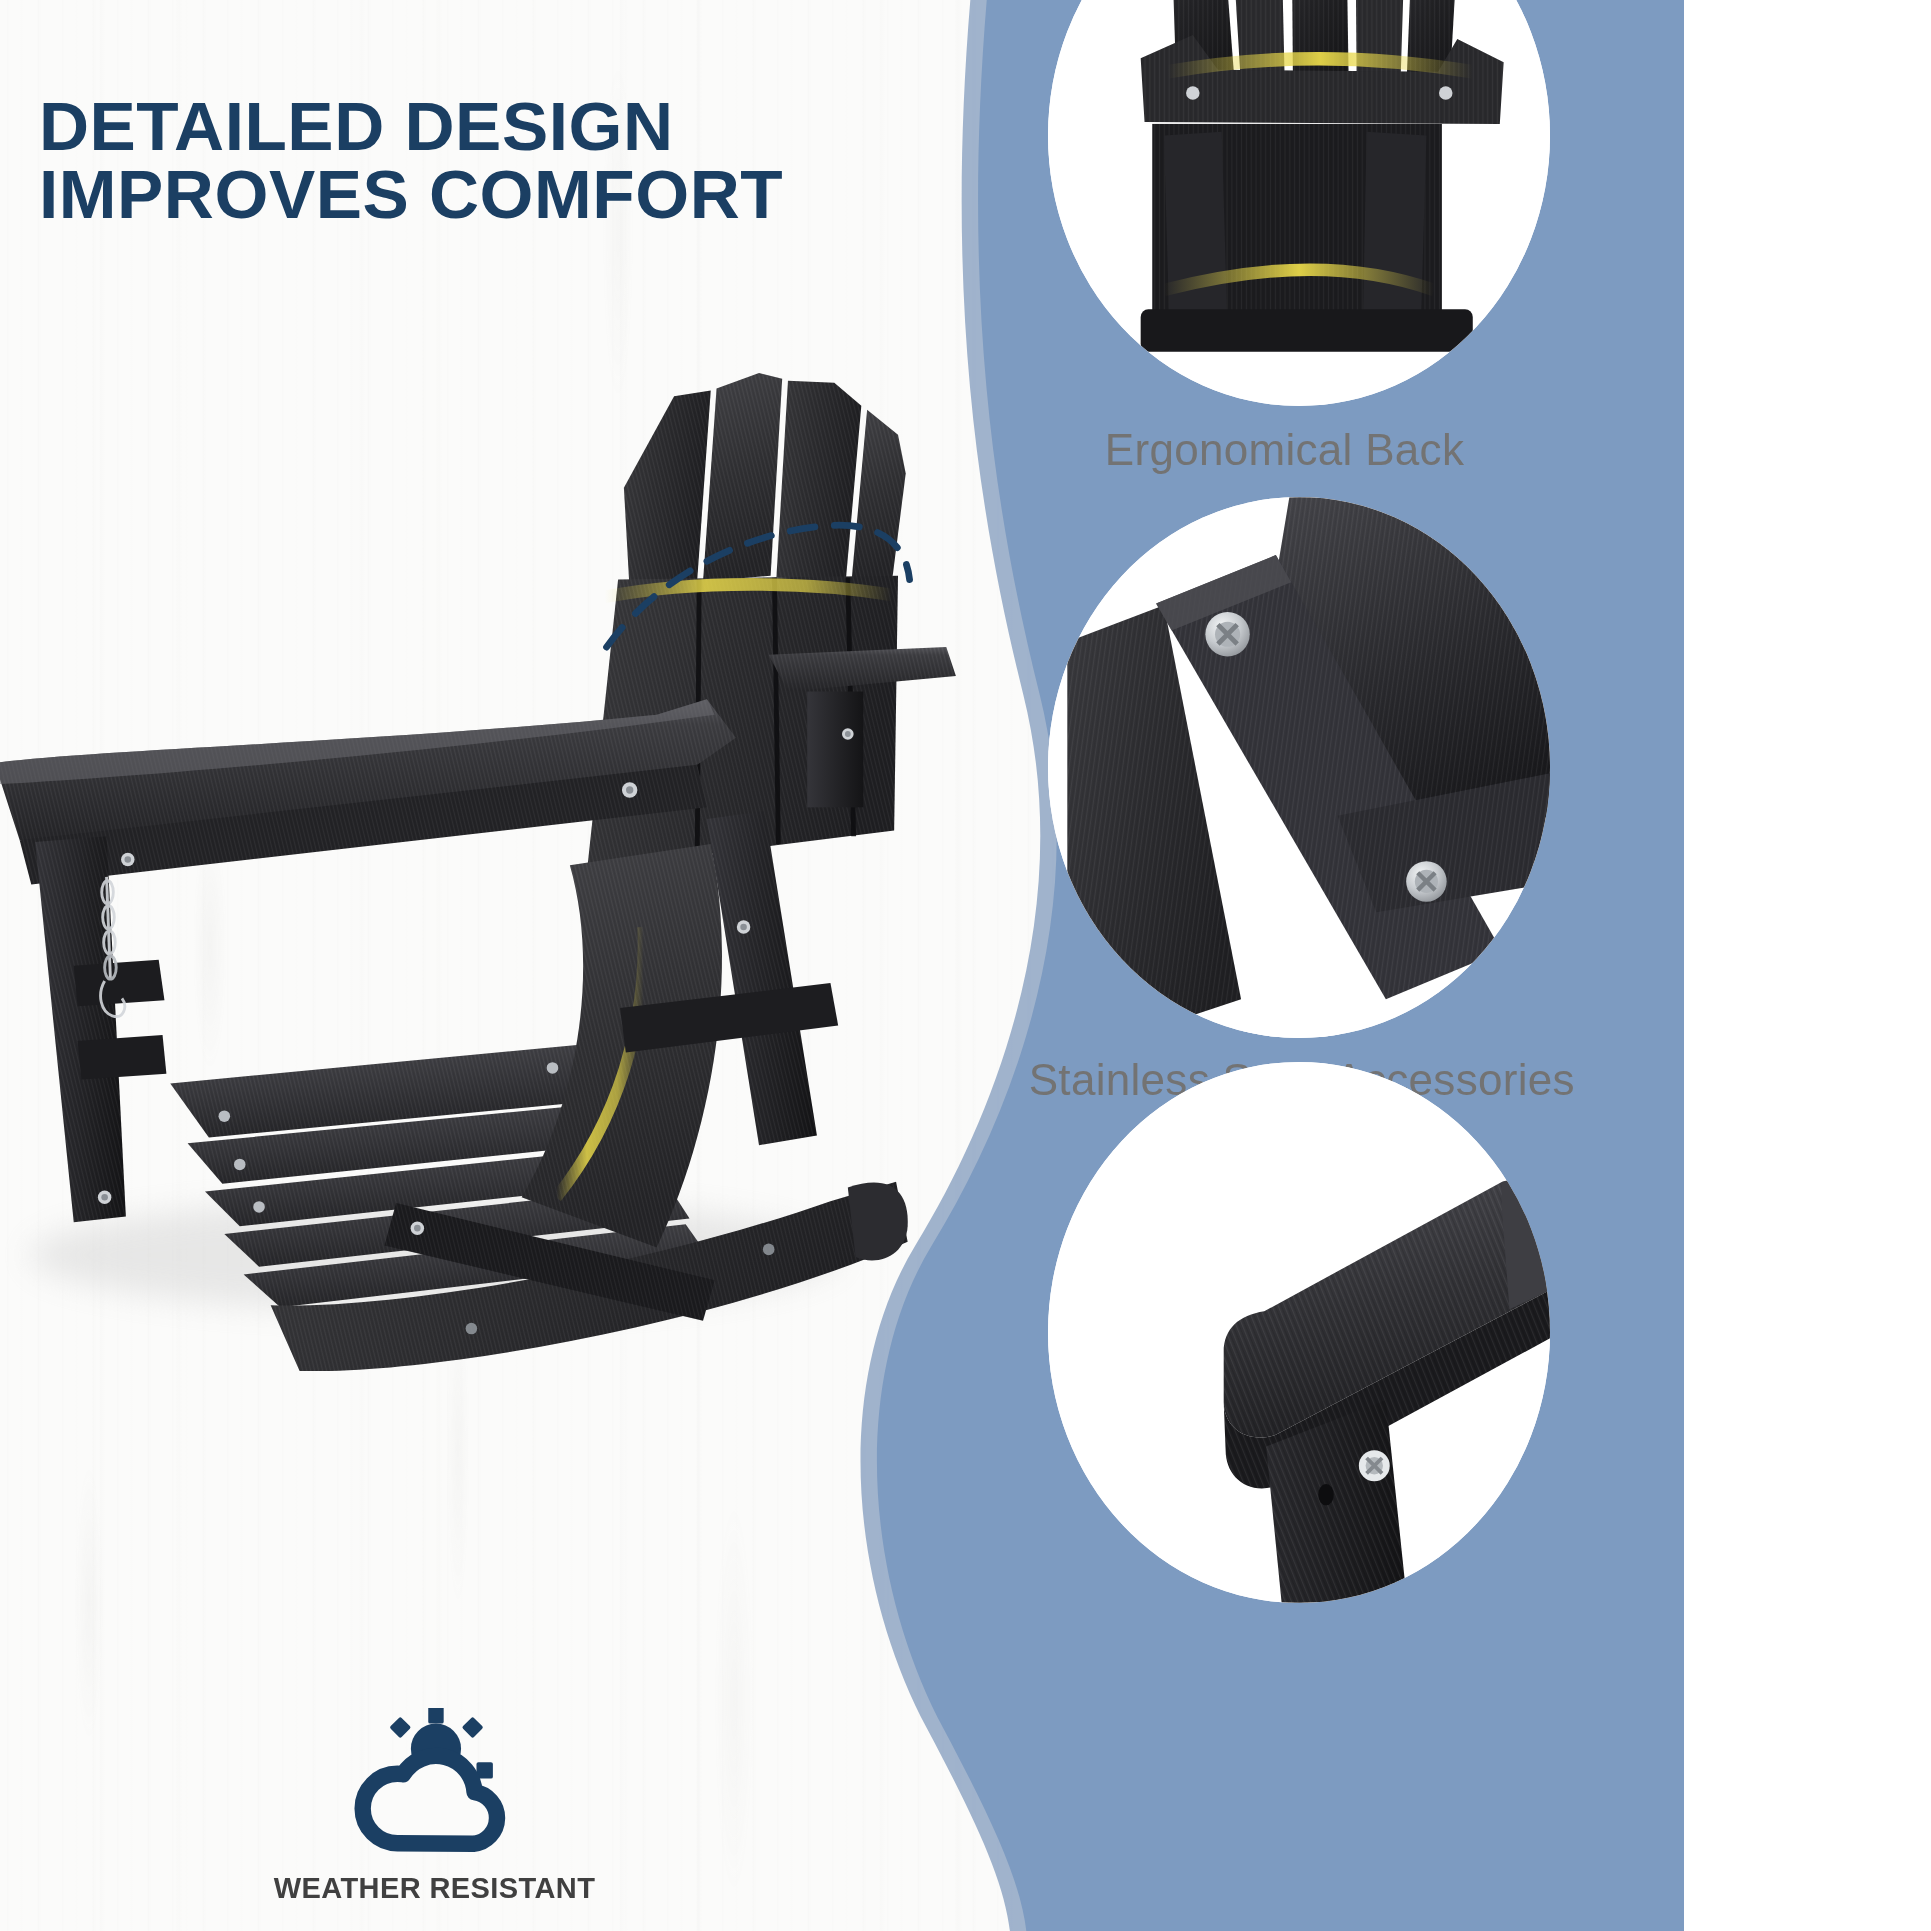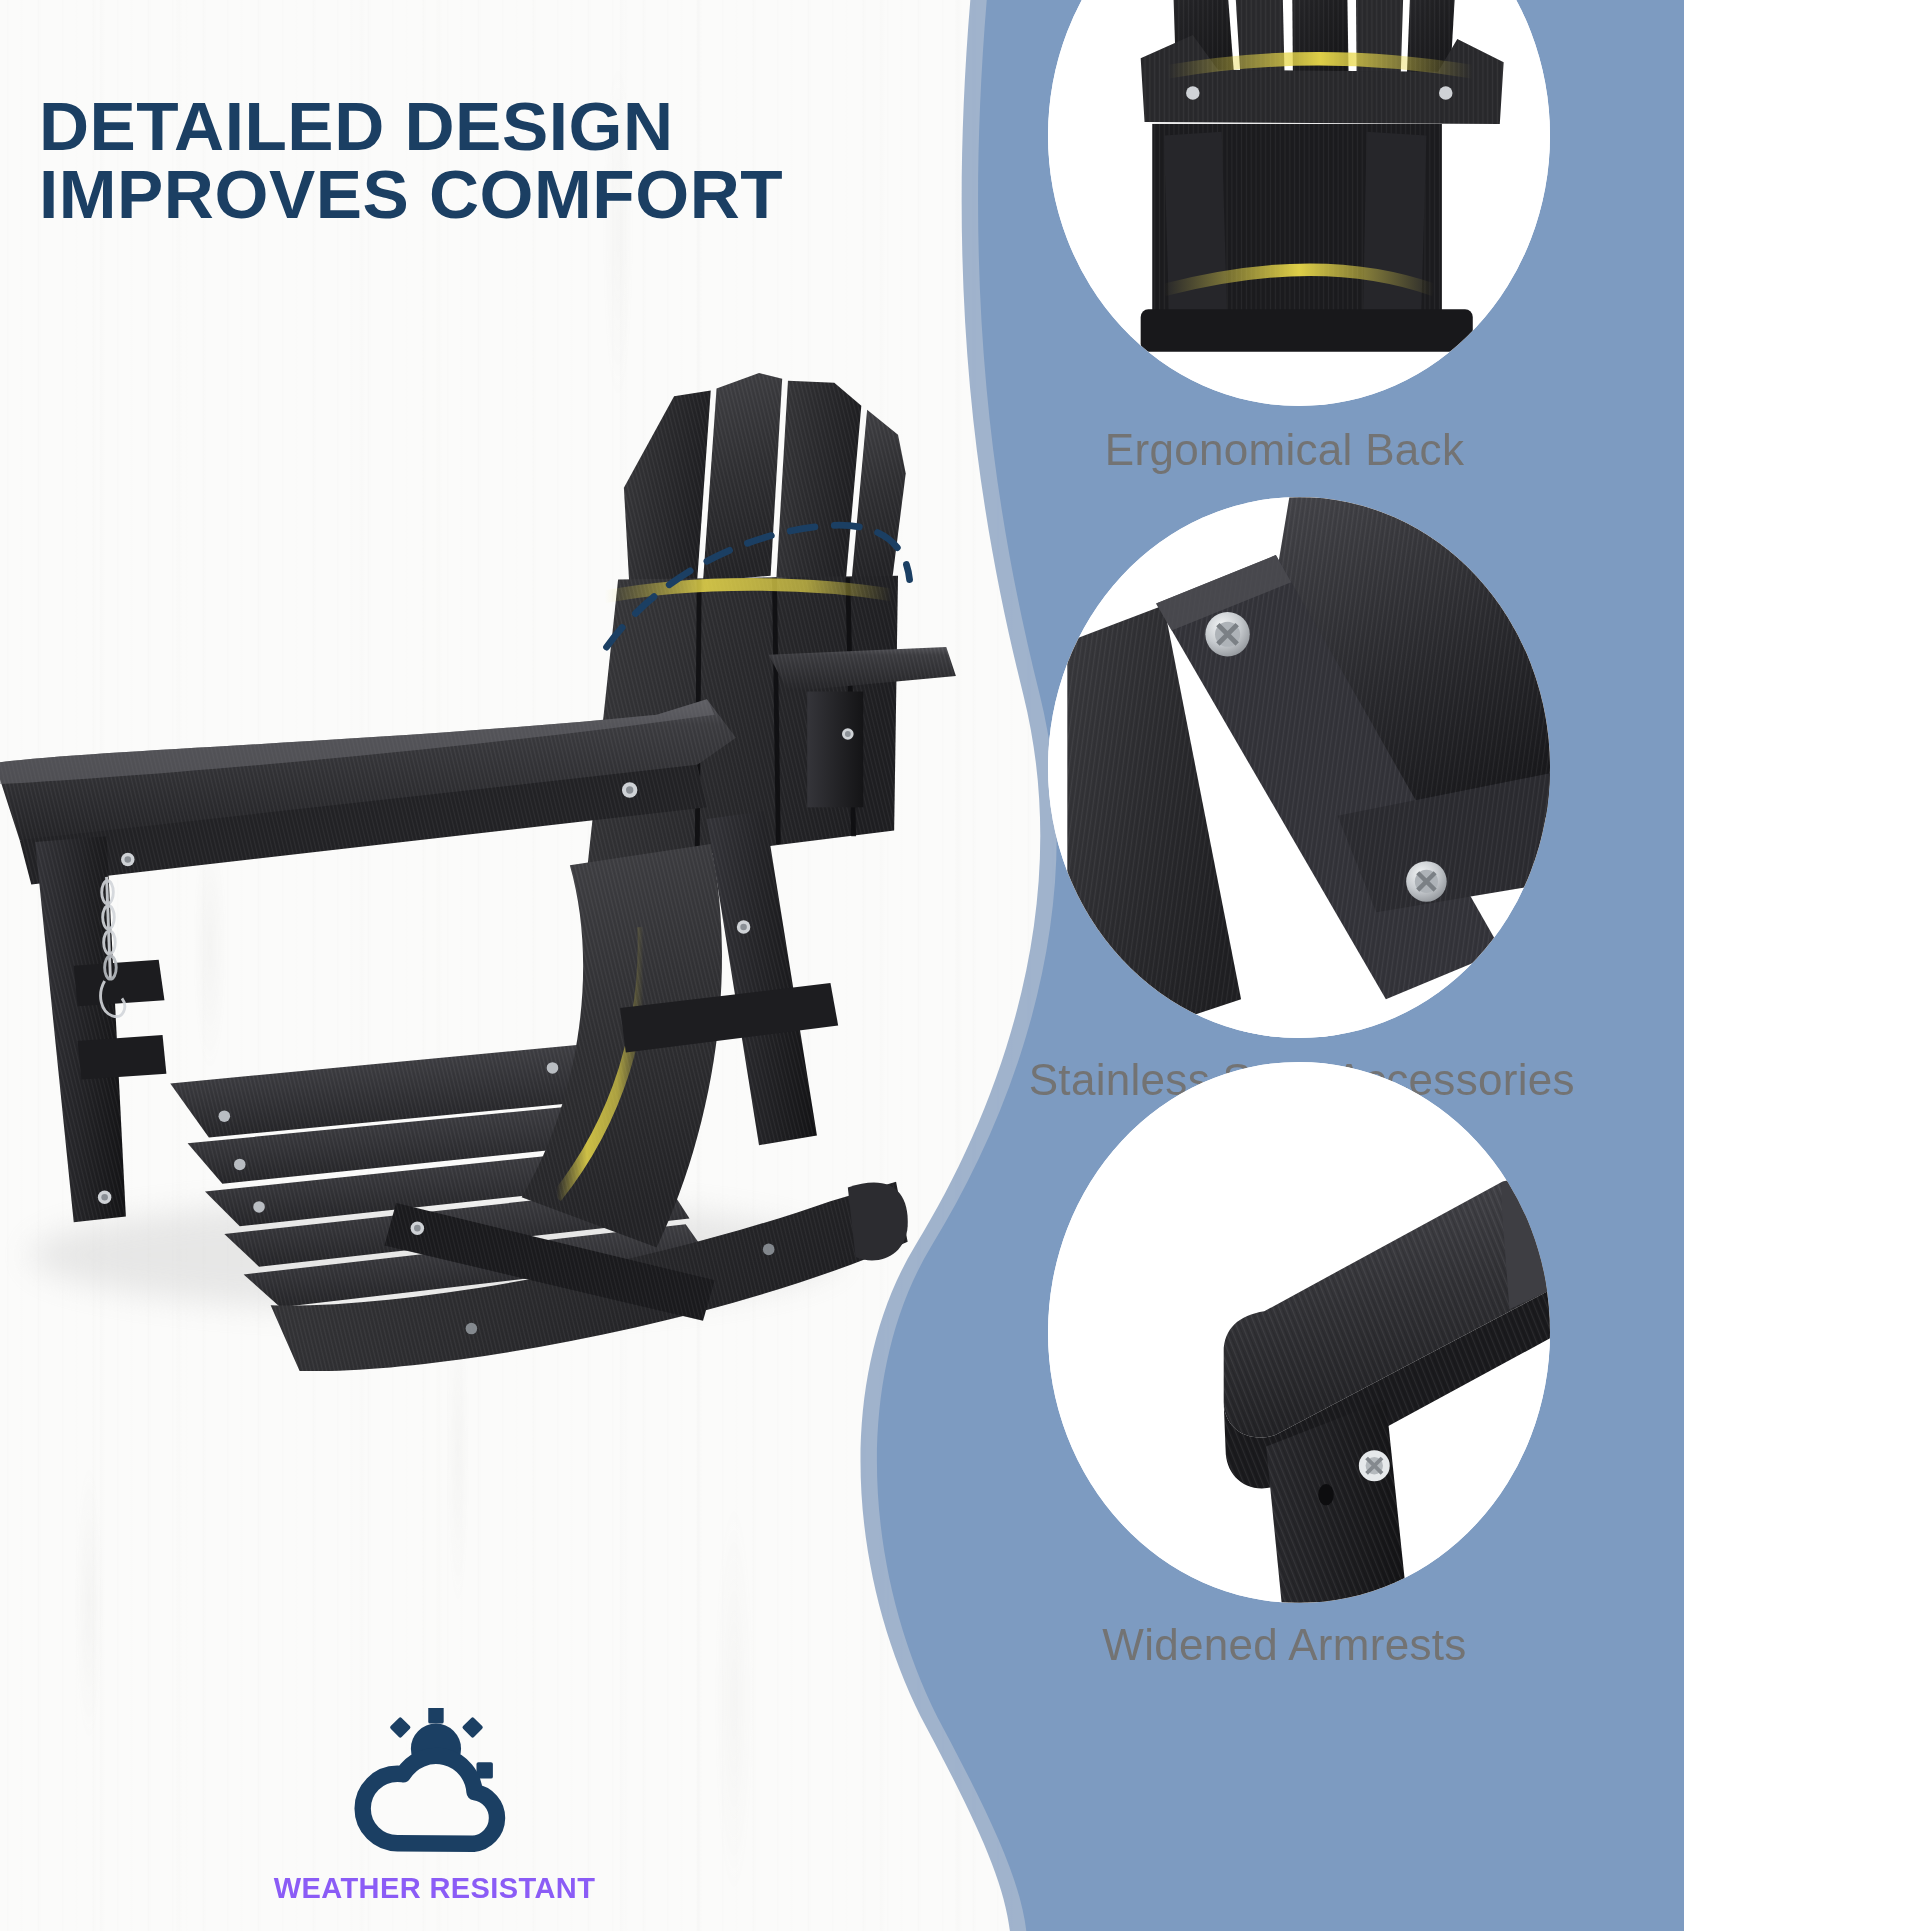--- a/index.html
+++ b/index.html
@@ -103,21 +103,21 @@
   }
   .feature {
     flex:1 1 0;
     display:flex; flex-direction:column;
     align-items:center; justify-content:flex-end;
     padding-bottom:21px;
   }
   .feature .glyph { height:145px; display:flex; align-items:center; justify-content:center; }
   .feature .flabel {
     margin-top:19.3px;
-    color:#8b5cf6;
+    color:#404040;
     font-weight:bold;
     font-size:29px;
     letter-spacing:0.4px;
     white-space:nowrap;
     transform:scaleX(1.0);
   }
 
   
   .chair-art { position:absolute; left:-19.3px; top:290px; width:975px; height:1081px; }
 </style>
@@ -453,21 +453,20 @@
         <path d="M226,398 L350,350 L372,560 L242,560 Z" fill="url(#gp3)"></path>
 
         <circle cx="338" cy="418" r="16" fill="#e6e9eb"></circle>
         <circle cx="338" cy="418" r="9" fill="#b4b9bd"></circle>
         <path d="M330,410 L346,426 M346,410 L330,426" stroke="#84898e" stroke-width="4"></path>
         <ellipse cx="288" cy="448" rx="8" ry="11" fill="#0d0d0f"></ellipse>
 
         <path d="M470,124 C 500,116 520,128 520,152 L520,236 L478,256 L470,150 Z" fill="#3e3e43"></path>
       </svg>
     </div>
-    <div class="cap">Widened Armrests</div>
   </div>
 
   <div class="features">
 
     <div class="feature">
       <div class="glyph">
         <svg width="164" height="145" viewBox="0 0 170 150">
           <g fill="#1b3f63">
             <circle cx="86" cy="42" r="26"></circle>
             <rect x="78" y="-4" width="16" height="20" rx="2"></rect>

